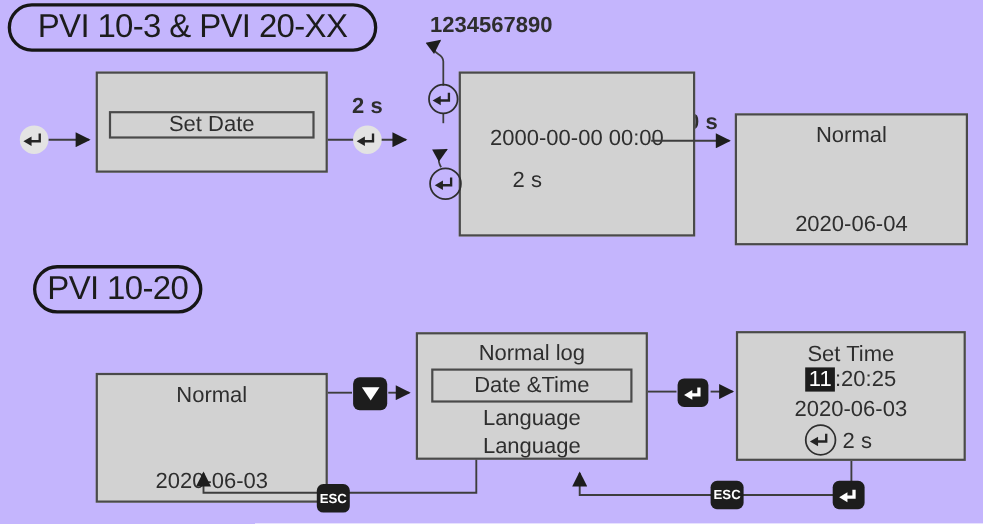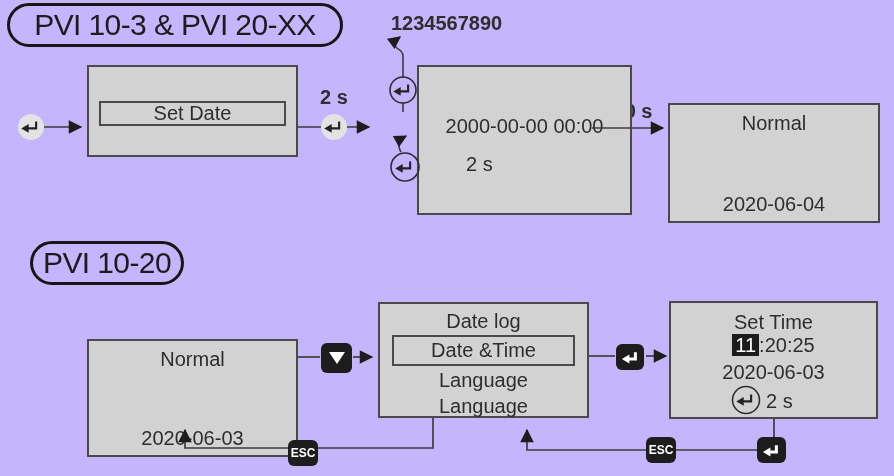--- a/index.html
+++ b/index.html
@@ -68,21 +68,21 @@
     <span class="scr-text">Normal</span>
     <span class="scr-text">2020-06-04</span>
   </div>
 
   <div class="screen screen-flex" style="left:87px;top:300px;width:211px;height:118px;padding:7px 0 5px 0;">
     <span class="scr-text">Normal</span>
     <span class="scr-text">2020-06-03</span>
   </div>
 
   <div class="screen menu-col" style="left:378px;top:302px;width:211px;height:116px;">
-    <div class="menu-item">Date log</div>
+    <div class="menu-item">Normal log</div>
     <div class="sel-box">
       <span class="menu-item">Date &amp;Time</span>
     </div>
     <div class="menu-item">Language</div>
     <div class="menu-item">Language</div>
   </div>
 
   <div class="screen" style="left:669px;top:301px;width:209px;height:118px;">
     <div class="scr-text abs" style="left:0;right:0;top:8px;text-align:center;">Set Time</div>
     <div class="scr-text abs" style="left:0;right:0;top:31px;text-align:center;"><span class="hour-box">11</span><span>:20:25</span></div>

